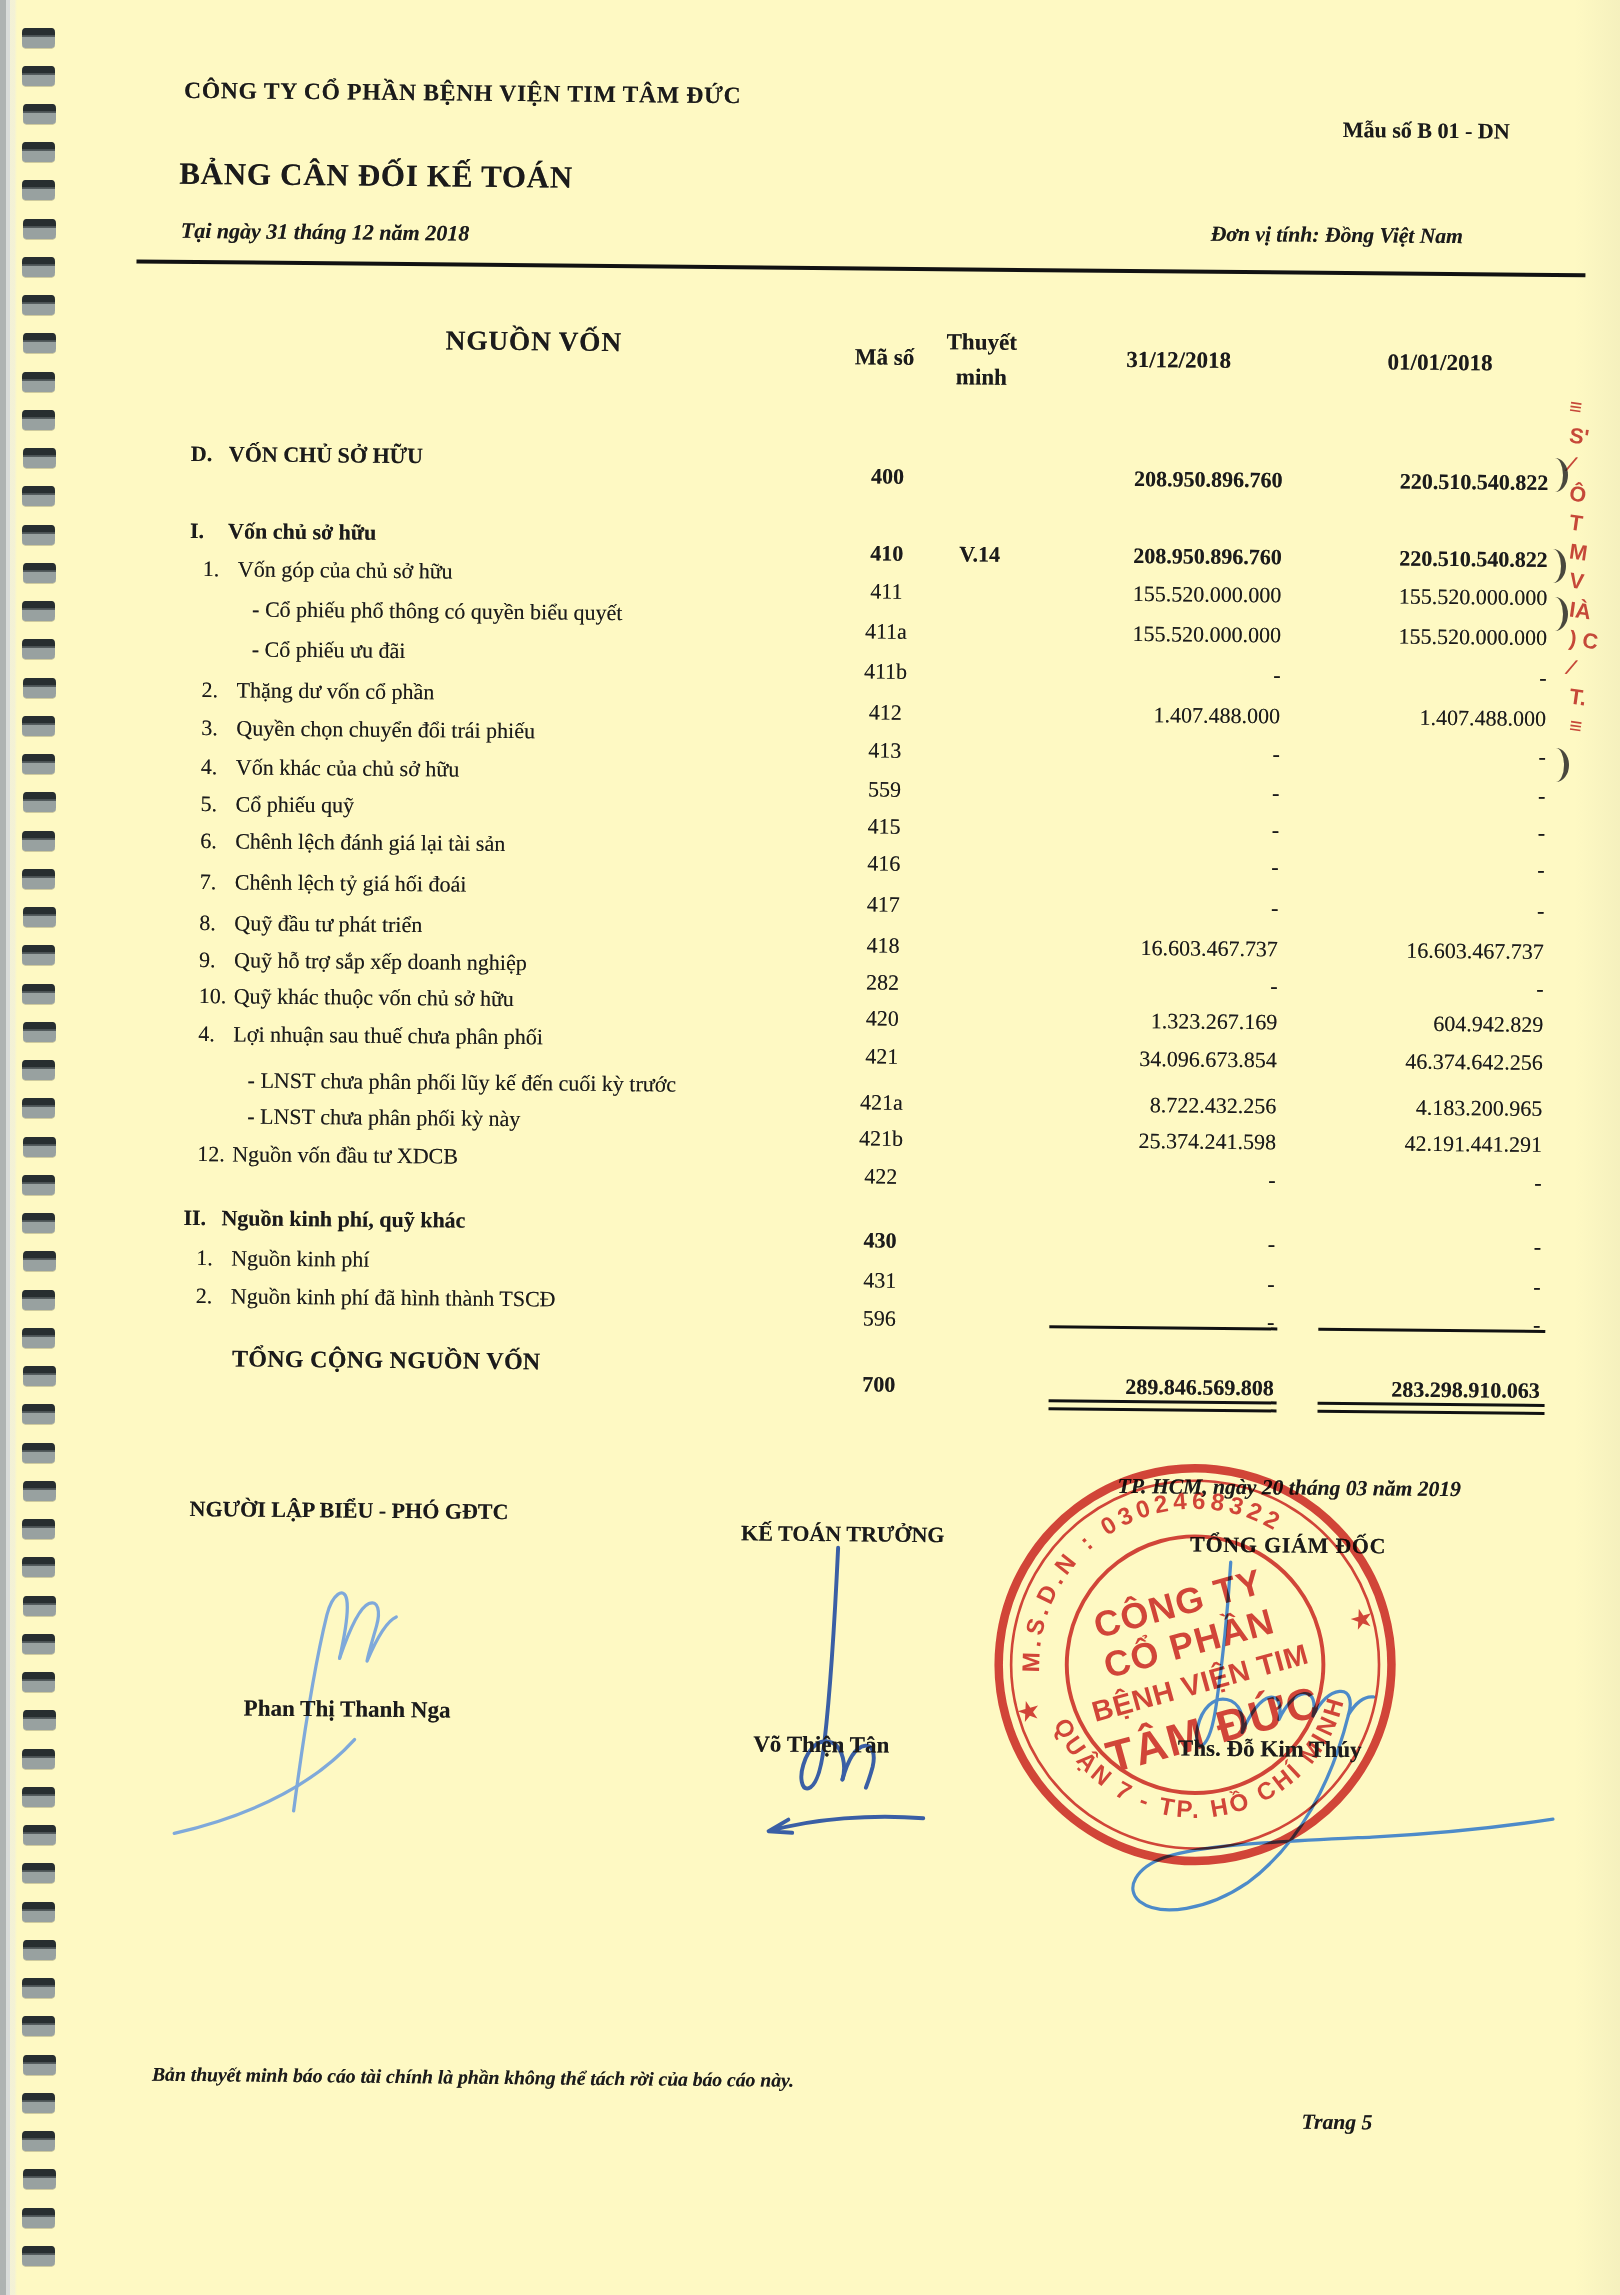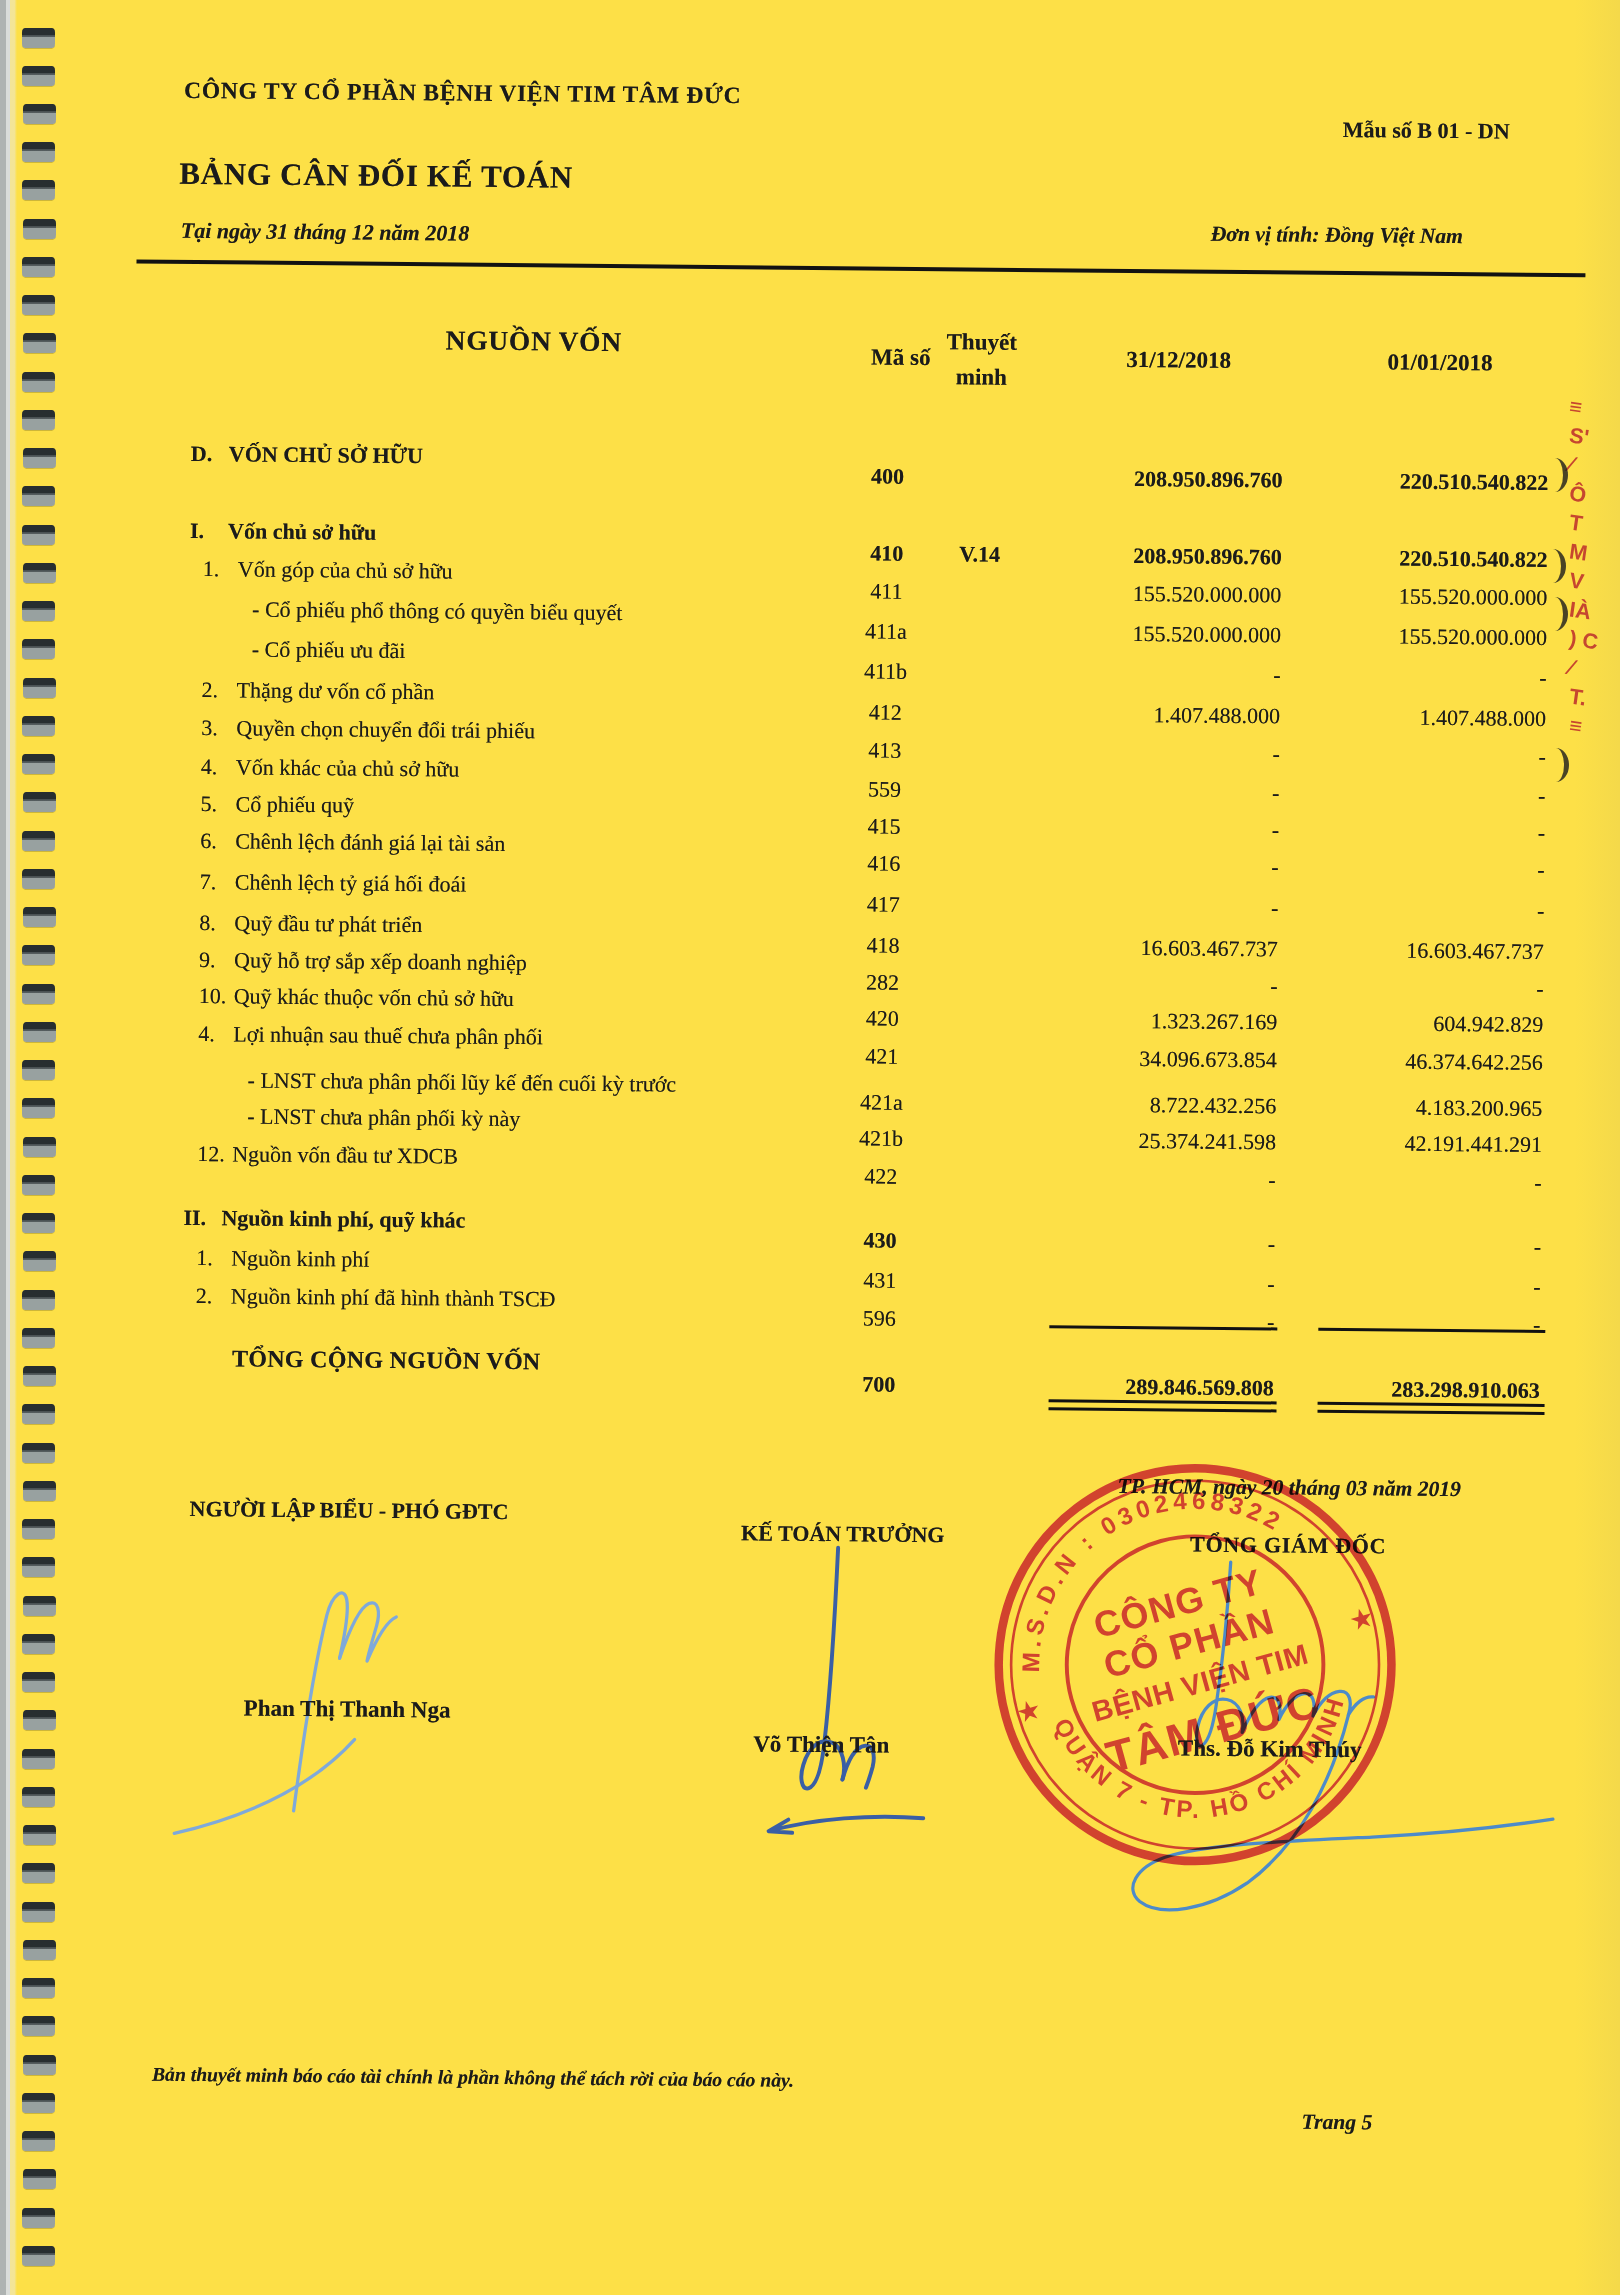--- a/index.html
+++ b/index.html
@@ -1,18 +1,18 @@
 <!DOCTYPE html>
 <html style="font-size:10.5px"><head>
 <meta charset="utf-8">
 <style>
   html,body{margin:0;padding:0;background:#777;}
   .page{
     position:relative;width:1621px;height:2295px;overflow:hidden;
-    background:#fde047;
+    background:#fef9c3;
     font-family:"Liberation Serif","DejaVu Serif",serif;
     color:#1b1b1b;
   }
   .page::before{ 
     content:"";position:absolute;left:0;top:0;width:17px;height:100%;
     background:linear-gradient(90deg,#aeb3b2 0 6.5px,#d9dcda 6.5px 10.5px,rgba(233,234,232,.5) 10.5px 14.4px,transparent);
     z-index:5;pointer-events:none;
   }
   .page::after{ 
     content:"";position:absolute;right:0;top:0;width:46px;height:100%;
@@ -35,21 +35,21 @@
   
   .company{left:185px;top:76px;font-size:23.6px;letter-spacing:0.7px;}
   .form-no{left:1344px;top:105px;font-size:22px;}
   .doc-title{left:181px;top:155px;font-size:31px;letter-spacing:0.7px;}
   .as-of{left:183px;top:217px;font-size:22px;}
   .unit{left:1213px;top:211px;font-size:21.6px;}
 
   
   .th{font-size:23px;font-weight:bold;text-align:center;position:absolute;}
   .th-section{left:393px;top:321px;width:288px;font-size:27.5px;letter-spacing:0.7px;}
-  .th-code{left:842px;top:337px;width:92px;text-align:right;}
+  .th-code{left:842px;top:337px;width:92px;}
   .th-note{left:934px;top:317px;width:102px;line-height:1.5;white-space:pre-line;}
   .th-col1{left:1060px;top:337px;width:244px;}
   .th-col2{left:1328px;top:337px;width:231px;}
 
   
   .t-row{position:absolute;left:190px;width:1366px;height:41px;font-size:22px;}
   .t-row .lbl{position:absolute;top:0;left:18.3px;white-space:nowrap;}
   .t-row.section .lbl{left:5.2px;font-weight:bold;}
   .t-row.sub .lbl{left:68px;}
   .t-row .num{display:inline-block;min-width:35px;}

